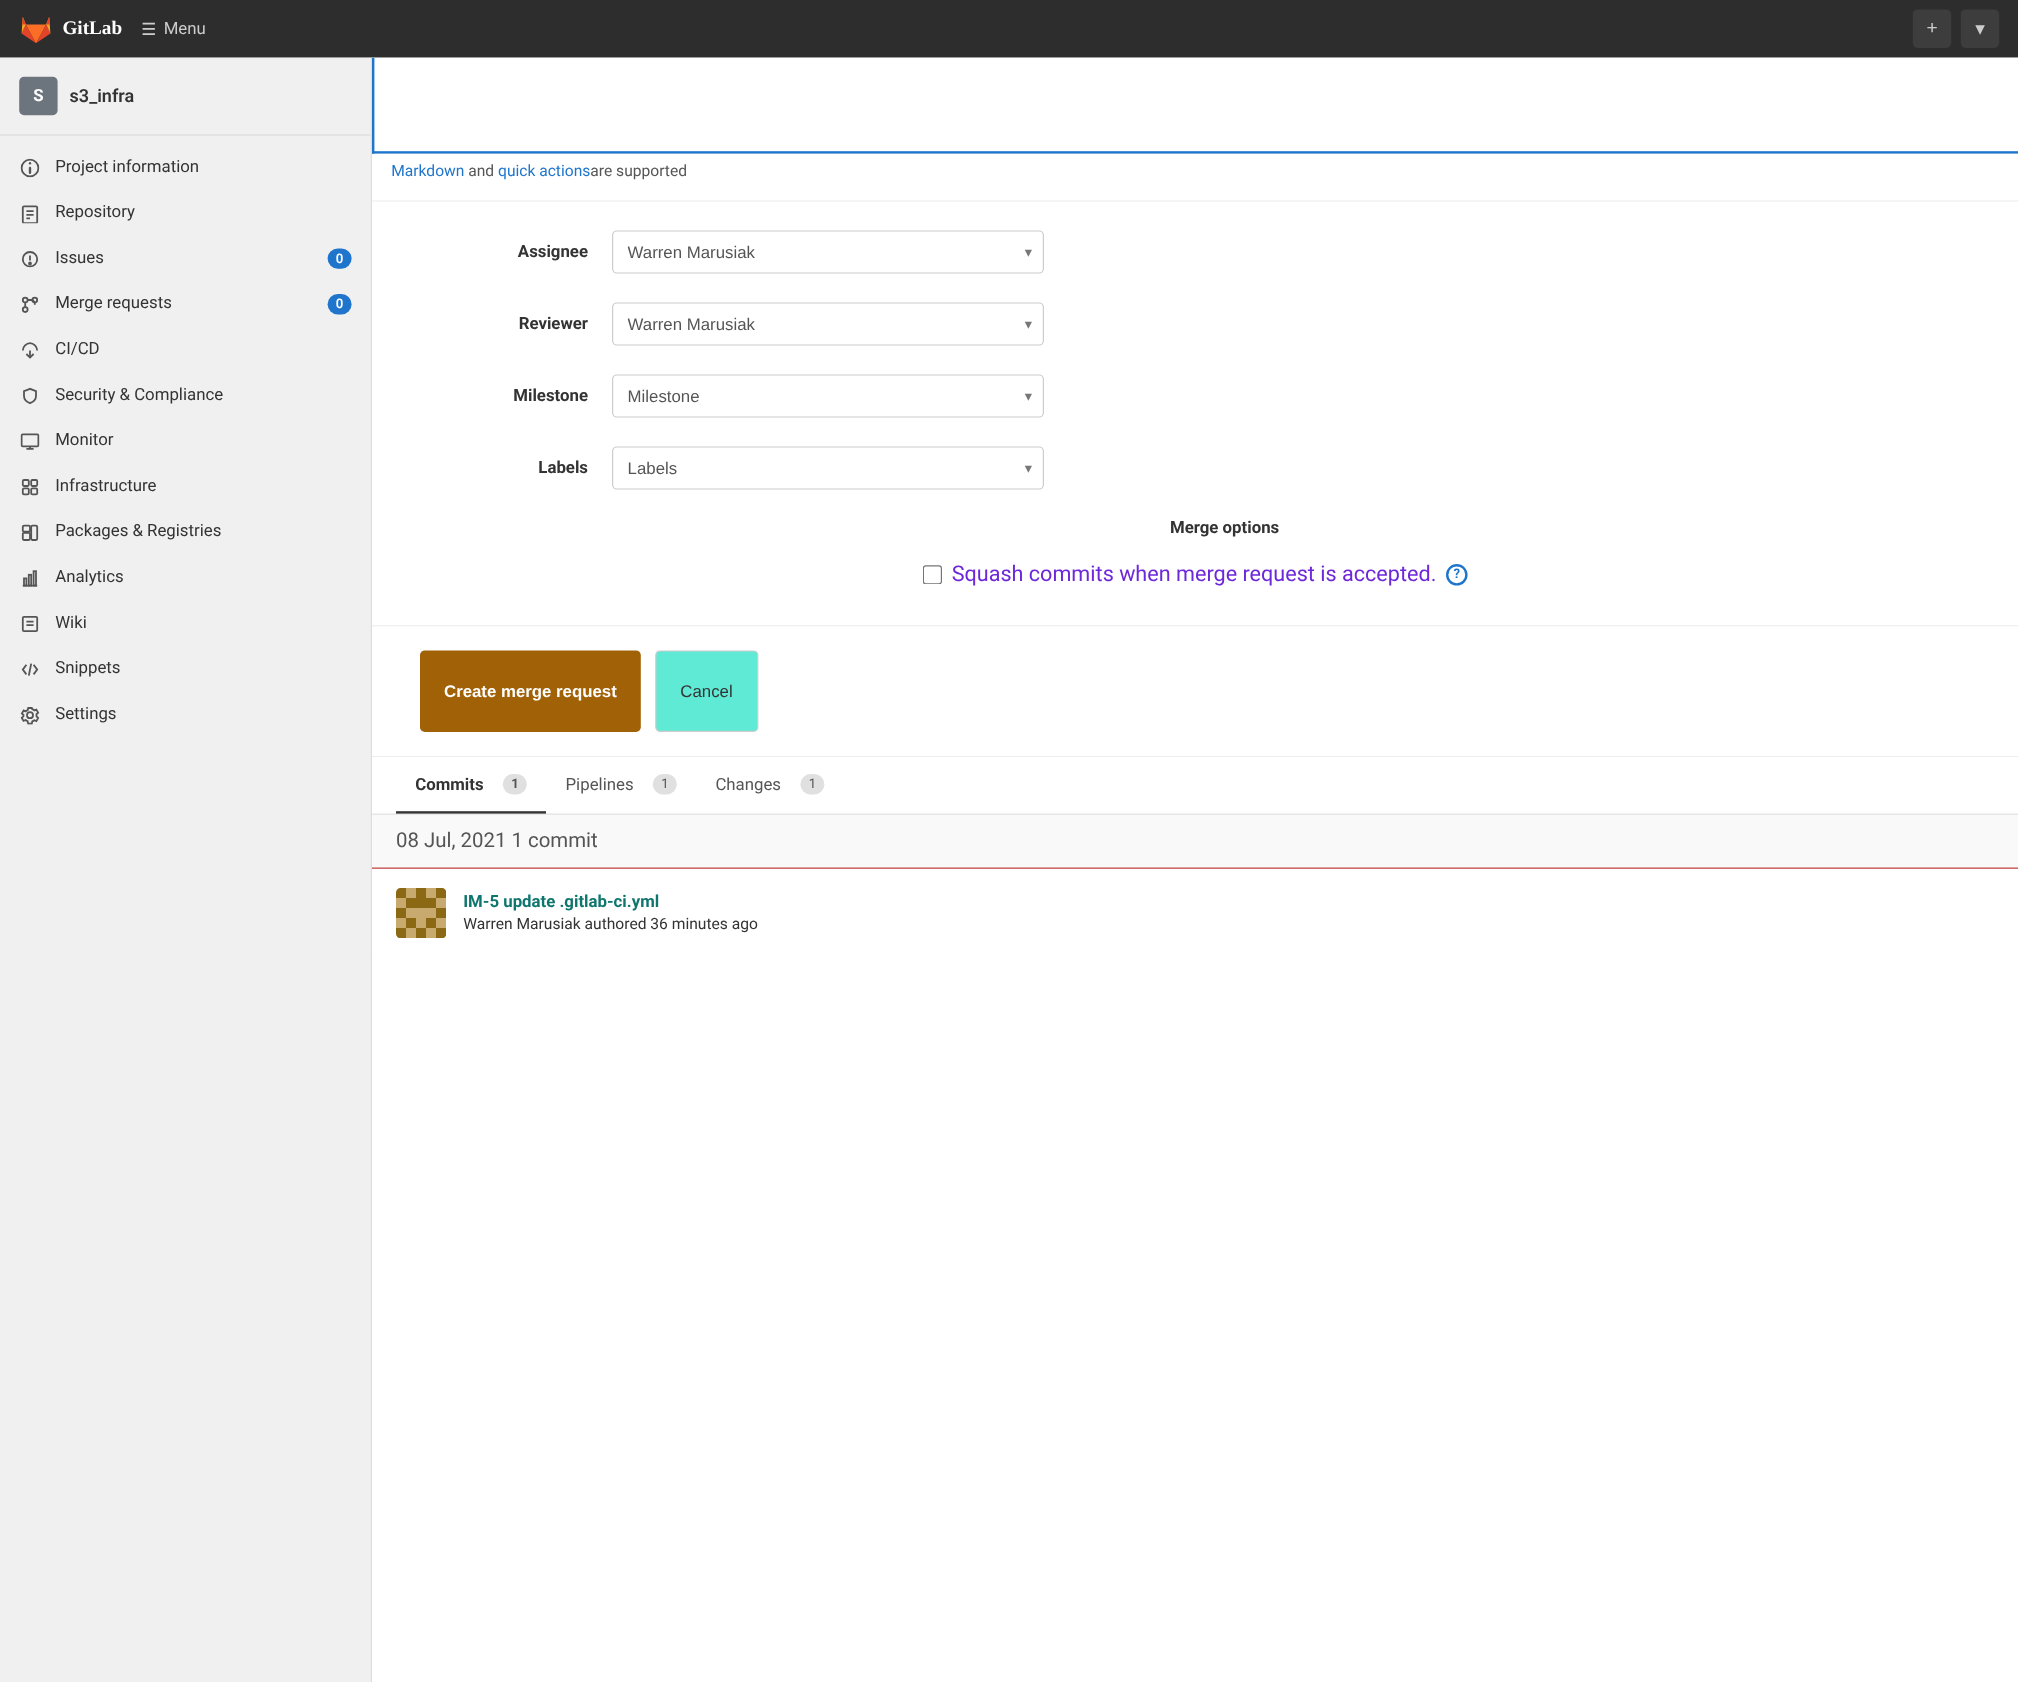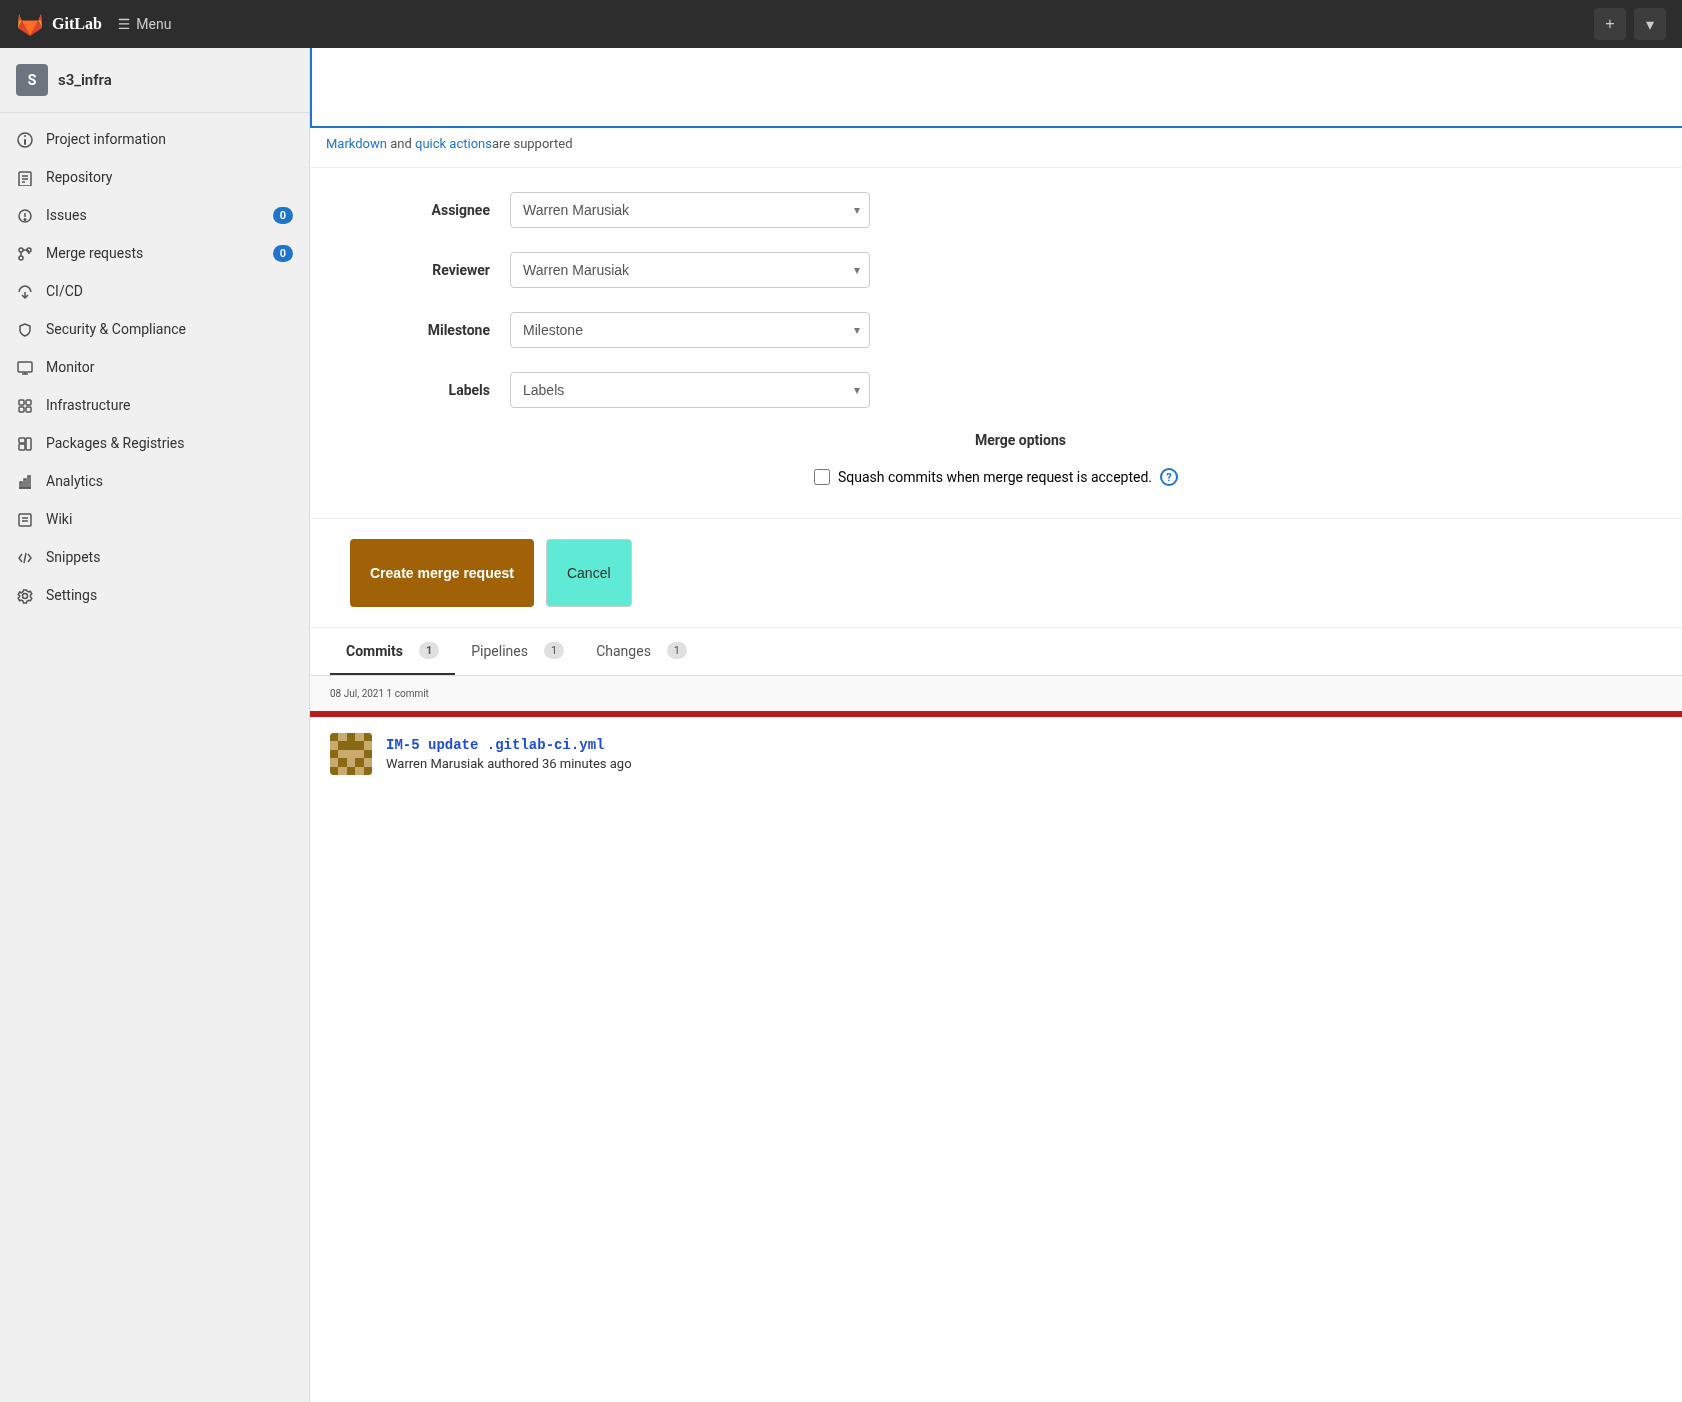--- a/index.html
+++ b/index.html
@@ -160,21 +160,21 @@
     }
     .merge-options-content {
       display: flex;
       align-items: center;
       gap: 8px;
     }
     .merge-options-content input[type="checkbox"] {
       width: 16px;
       height: 16px;
     }
-    .merge-options-text { font-size: 14px; color: #000000; text-align: right; }
+    .merge-options-text { font-size: 18px; color: #6d28d9; text-align: right; }
     .help-icon {
       display: inline-flex;
       align-items: center;
       justify-content: center;
       width: 18px; height: 18px;
       border: 2px solid #1f75cb;
       border-radius: 50%;
       color: #1f75cb;
       font-size: 11px;
       font-weight: 700;
@@ -241,40 +241,40 @@
       font-size: 11px;
     }
 
     
     .commits-section {
       background: #f9f9f9;
       padding: 0;
     }
     .commits-date-header {
       padding: 12px 20px;
-      font-size: 10px;
+      font-size: 17px;
       color: #555;
-      border-bottom: 6px solid #b91c1c;
+      border-bottom: 1px solid #b91c1c;
     }
     .commit-item {
       display: flex;
       align-items: center;
       gap: 14px;
       padding: 16px 20px;
       background: #fff;
     }
     .commit-avatar {
       width: 42px;
       height: 42px;
       border-radius: 4px;
       flex-shrink: 0;
       overflow: hidden;
     }
     .commit-info { flex: 1; }
-    .commit-title { font-weight: 700; font-size: 14px; color: #1d4ed8; font-family: Liberation Mono, monospace; }
+    .commit-title { font-weight: 700; font-size: 14px; color: #0f766e; }
     .commit-meta { font-size: 13px; color: #777; margin-top: 3px; }
     .commit-meta span { color: #333; }
 
     
     svg { display: block; }
   </style>
 </head>
 <body>
 
 <nav class="topnav">

